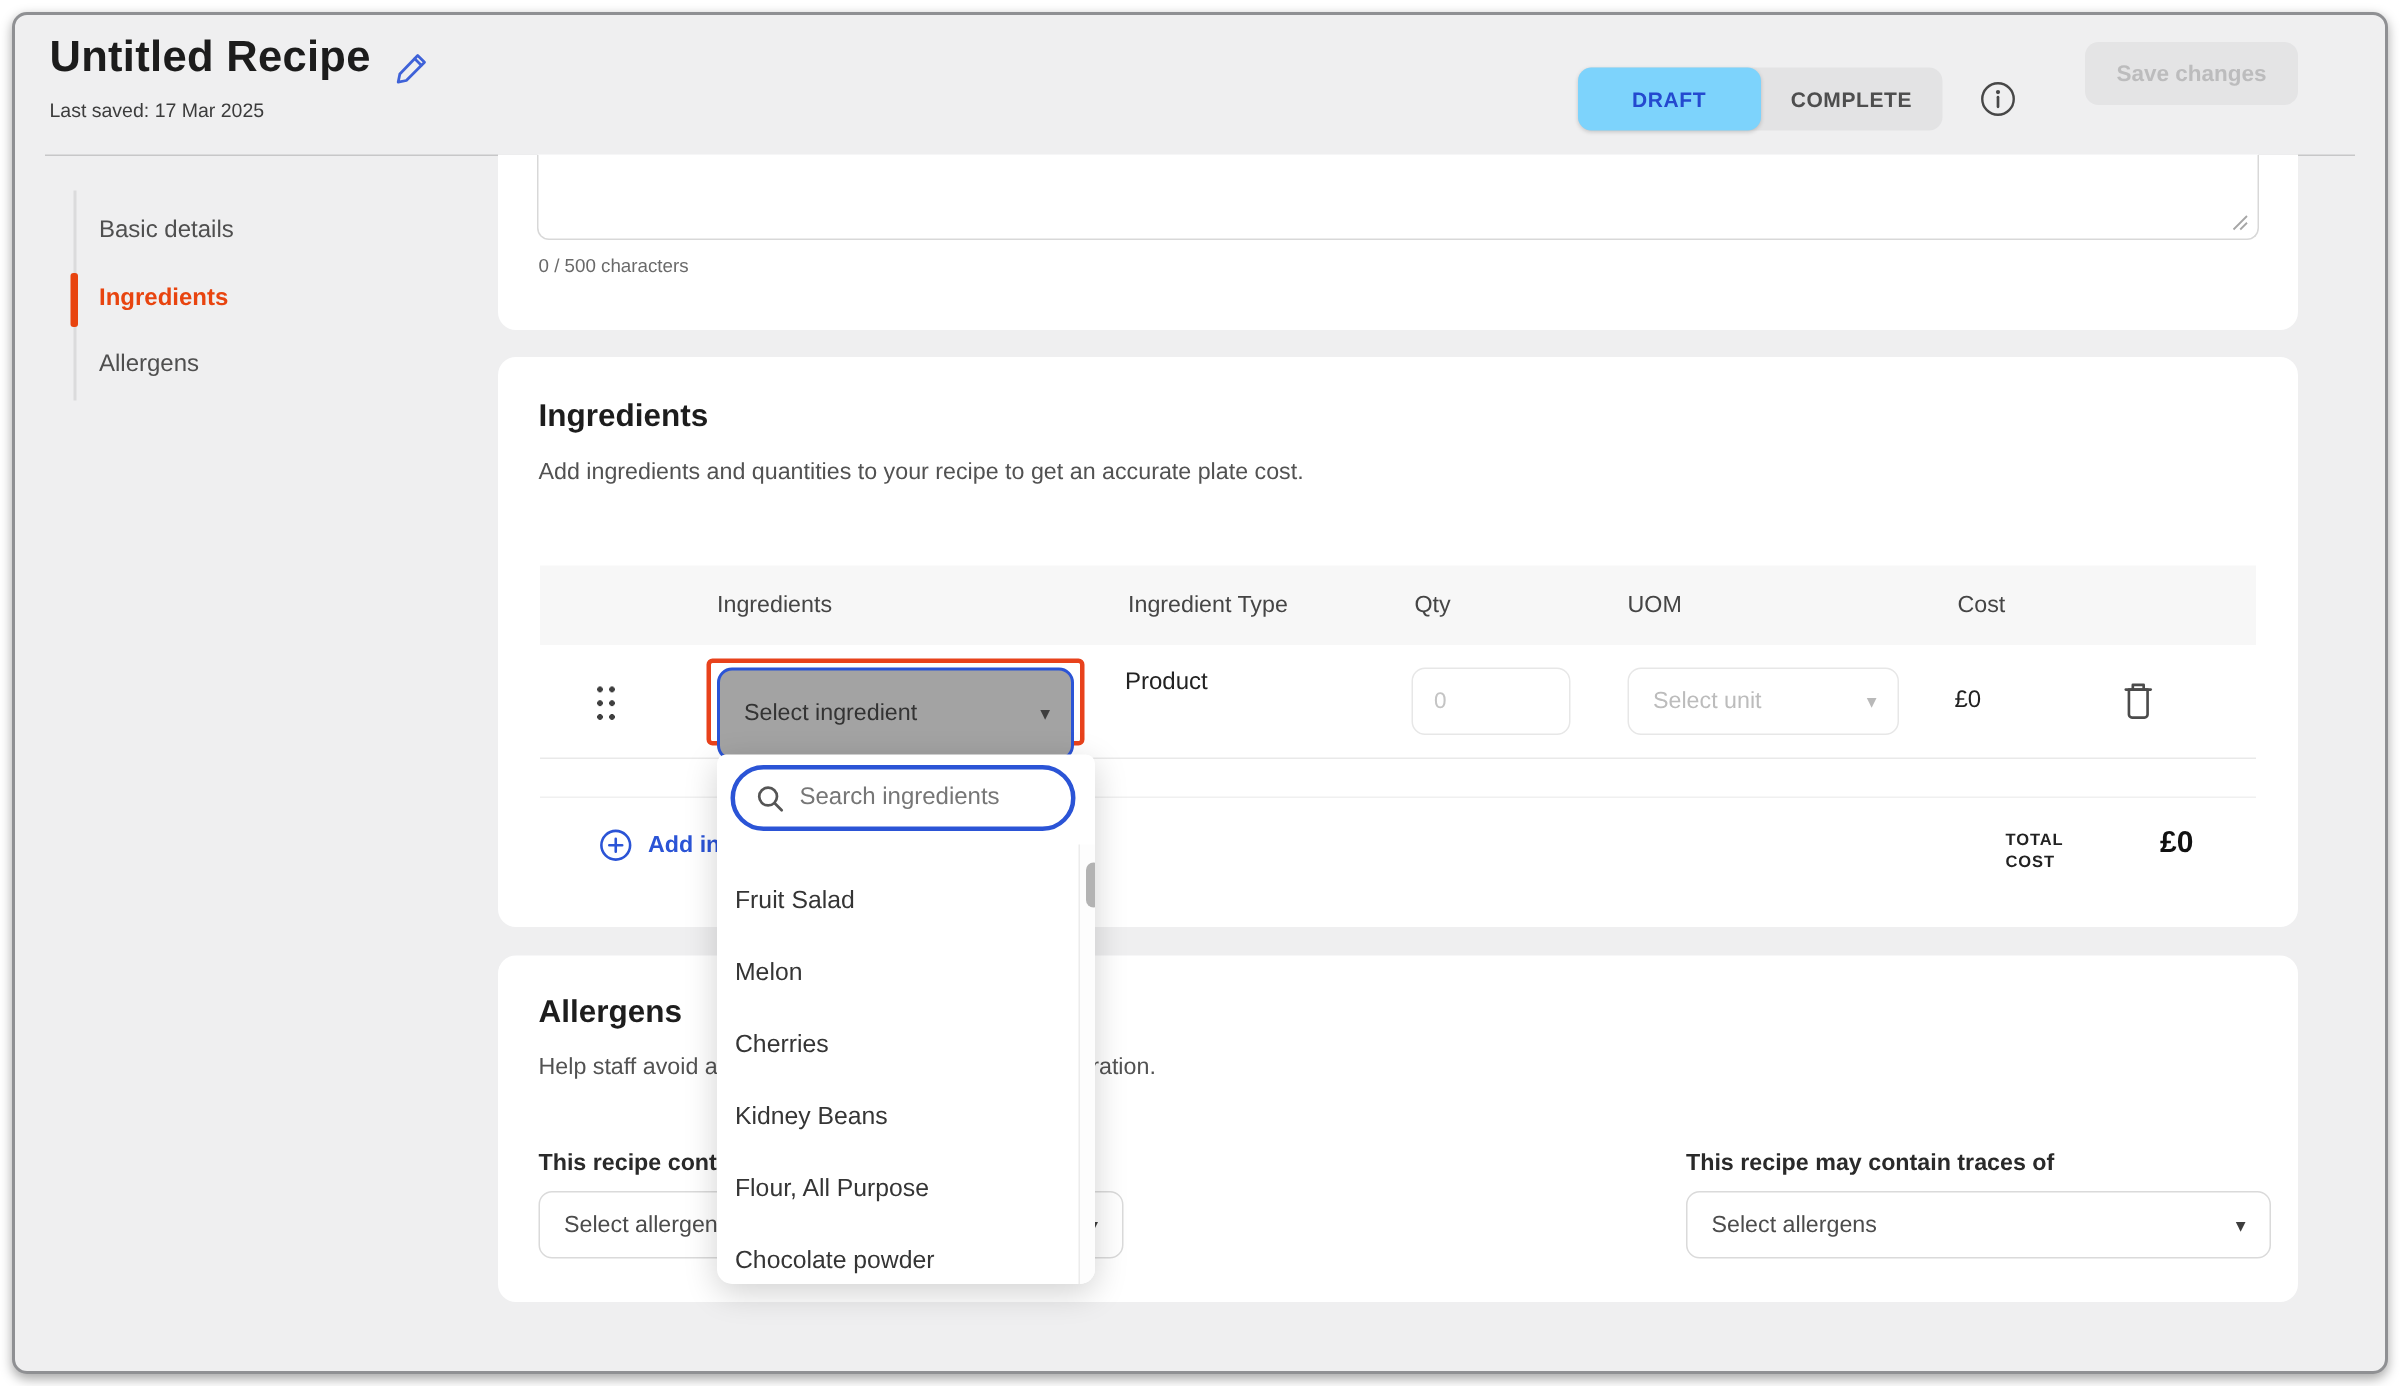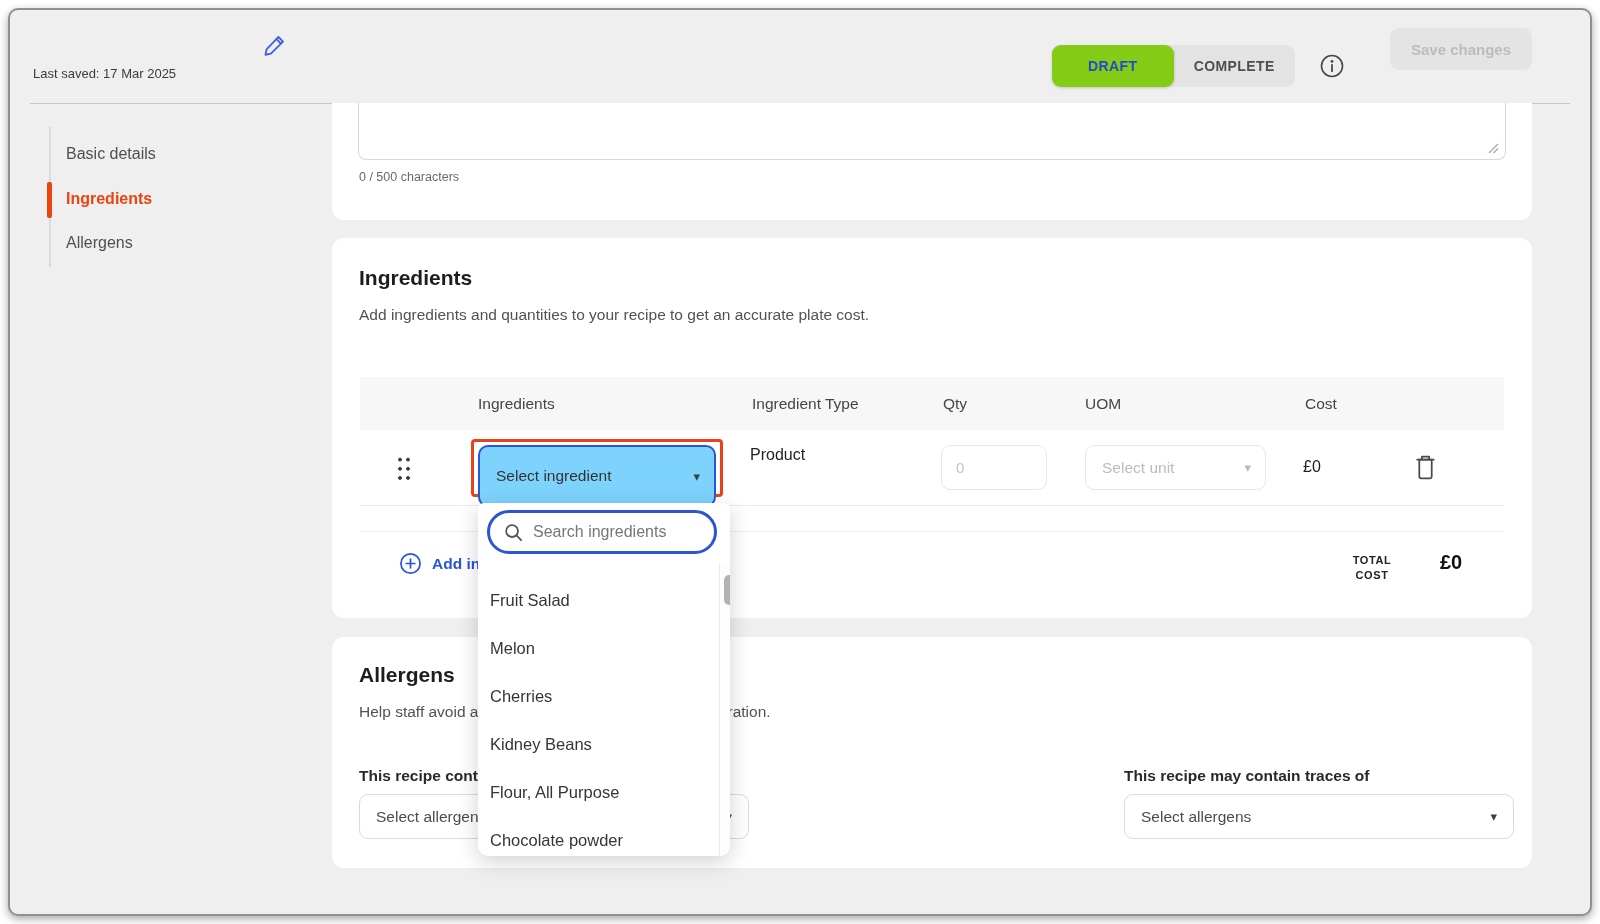--- a/index.html
+++ b/index.html
@@ -8,21 +8,21 @@
            border:2px solid #8f9093; border-radius:10px; background:#efeff0;
            box-shadow:0 3px 8px rgba(0,0,0,.35); overflow:hidden; }
   .abs { position:absolute; }
 
   
   .page-title { left:23px; top:12px; font-size:29px; font-weight:700; color:#1c1c1c; letter-spacing:.2px; }
   .pencil { left:252px; top:22px; width:26px; height:26px; cursor:pointer; }
   .last-saved { left:23px; top:56px; font-size:13px; color:#3c3c3c; }
   .toggle { left:1042px; top:35px; width:243px; height:42px; background:#e3e3e4; border-radius:9px; display:flex; }
   .toggle .seg { flex:1; display:flex; align-items:center; justify-content:center; font-size:14px; font-weight:700; letter-spacing:.4px; cursor:pointer; }
-  .seg-draft { background:#84cc16; border-radius:9px; color:#2449cf; box-shadow:0 1px 3px rgba(0,0,0,.18); }
+  .seg-draft { background:#7dd3fc; border-radius:9px; color:#2449cf; box-shadow:0 1px 3px rgba(0,0,0,.18); }
   .seg-complete { color:#4e4e4e; }
   .info-btn { left:1308px; top:42px; width:28px; height:28px; cursor:pointer; }
   .save-btn { left:1380px; top:18px; width:142px; height:42px; background:#e4e4e5; border:none; border-radius:9px;
               color:#bcbcbd; font-size:15px; font-weight:700; font-family:inherit; }
   .header-divider { left:20px; right:20px; top:93px; height:1px; background:#c7c7c8; }
 
   
   .nav-rail { left:39px; top:117px; width:2px; height:140px; background:#dbdbdc; }
   .nav-item { left:56px; width:200px; height:22px; font-size:16px; color:#4f4f4f; cursor:pointer; }
   .nav-active-bar { left:37px; top:172px; width:5px; height:36px; background:#e8440f; border-radius:2px; }
@@ -44,38 +44,38 @@
   
   .tbl-head { left:28px; top:139px; width:1144px; height:53px; background:#f7f7f7; display:flex; align-items:center; }
   .th { font-size:15.5px; color:#454545; position:absolute; }
   .tbl-row { left:28px; top:192px; width:1144px; height:76px; border-bottom:1px solid #e9e9e9; }
   .tbl-outer-bottom { left:28px; top:293px; width:1144px; height:1px; background:#f0f0f0; }
   .dots { left:64px; top:217px; width:15px; height:27px;
           background:radial-gradient(circle,#3f3f3f 1.7px,transparent 2.1px);
           background-size:8px 9.2px; cursor:grab; }
   .hl-box { left:139px; top:201px; width:252px; height:58px; border:3px solid #e8421c; border-radius:4px; z-index:31; pointer-events:none; }
   .sel-ing { left:146px; top:207px; width:238px; height:62px; border:2px solid #2b54d6; border-radius:10px;
-             background:#7dd3fc; display:flex; align-items:center; padding:0 14px 0 16px; cursor:pointer; z-index:32; }
+             background:#a3a3a3; display:flex; align-items:center; padding:0 14px 0 16px; cursor:pointer; z-index:32; }
   .sel-ing .txt { font-size:15.5px; color:#333; flex:1; }
   .chev { font-size:13px; color:#3e3e3e; }
   .chev.dim { color:#b9b9b9; }
   .cell-type { left:418px; top:208px; font-size:16px; color:#222; }
   .qty-input { left:609px; top:207px; width:106px; height:45px; border:1px solid #e7e7e7; border-radius:9px;
                padding:0 14px; font-size:15px; font-family:inherit; color:#333; background:#fff; }
   .qty-input::placeholder { color:#c4c4c4; }
   .sel-uom { left:753px; top:207px; width:181px; height:45px; border:1px solid #e7e7e7; border-radius:9px;
              background:#fff; display:flex; align-items:center; padding:0 14px 0 16px; cursor:pointer; }
   .sel-uom .txt { font-size:15.5px; color:#bcbcbc; flex:1; }
   .cell-cost { left:971px; top:220px; font-size:16px; color:#222; }
   .trash { left:1081px; top:215px; width:25px; height:29px; cursor:pointer; }
 
   .add-link { left:67px; top:314px; display:flex; align-items:center; gap:10px; cursor:pointer; }
   .add-link .lbl { font-size:15.5px; font-weight:700; color:#2b54d6; white-space:nowrap; }
   .total-lbl { left:1005px; top:315px; width:70px; font-size:11px; font-weight:700; letter-spacing:.6px;
-               color:#222; text-align:center; line-height:15px; }
+               color:#222; text-align:left; line-height:15px; }
   .total-val { left:1108px; top:313px; font-size:20px; font-weight:700; color:#111; }
 
   
   .alg-label { font-size:15.5px; font-weight:700; color:#2a2a2a; }
   .alg-select { top:157px; width:390px; height:45px; border:1px solid #dadada; border-radius:9px; background:#fff;
                 display:flex; align-items:center; padding:0 16px; cursor:pointer; }
   .alg-select .txt { font-size:15.5px; color:#4c4c4c; flex:1; }
 
   
   .dd-panel { left:468px; top:493px; width:252px; height:353px; background:#fff; border-radius:6px 6px 10px 10px;
@@ -88,20 +88,21 @@
   .dd-track { position:absolute; left:241px; top:60px; bottom:0; width:11px; background:#fdfdfd; border-left:1px solid #ececec; }
   .dd-thumb { position:absolute; left:246px; top:72px; width:10px; height:30px; border-radius:5px; background:#b3b3b3; cursor:pointer; }
 
   svg { display:block; }
 </style>
 </head>
 <body>
 
 <div id="frame">
 
+  <div class="abs page-title">Untitled Recipe</div>
   <div class="abs pencil">
     <svg width="26" height="26" viewBox="0 0 24 24" fill="none" stroke="#3f62d8" stroke-width="1.7" stroke-linejoin="round" stroke-linecap="round">
       <path d="M15.2 4.6l4.2 4.2L8.2 20l-5 1 1-5L15.2 4.6z"></path>
         <path d="M13.4 6.6l4 4"></path>
     </svg>
   </div>
   <div class="abs last-saved">Last saved: 17 Mar 2025</div>
 
   <div class="abs toggle">
     <div class="seg seg-draft">DRAFT</div>

